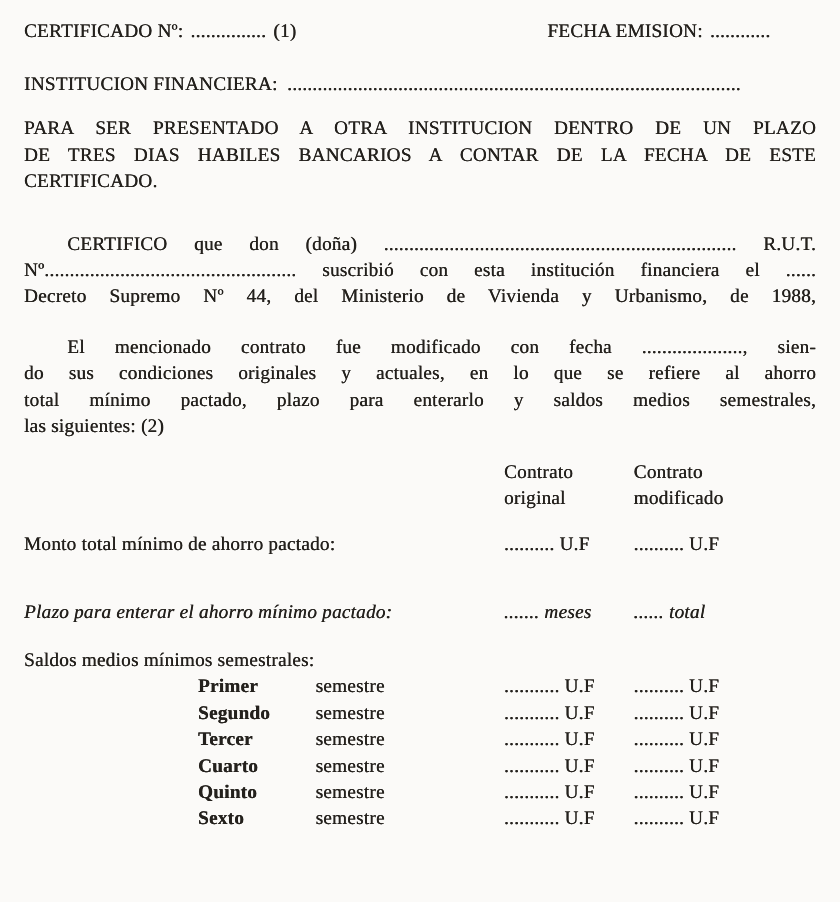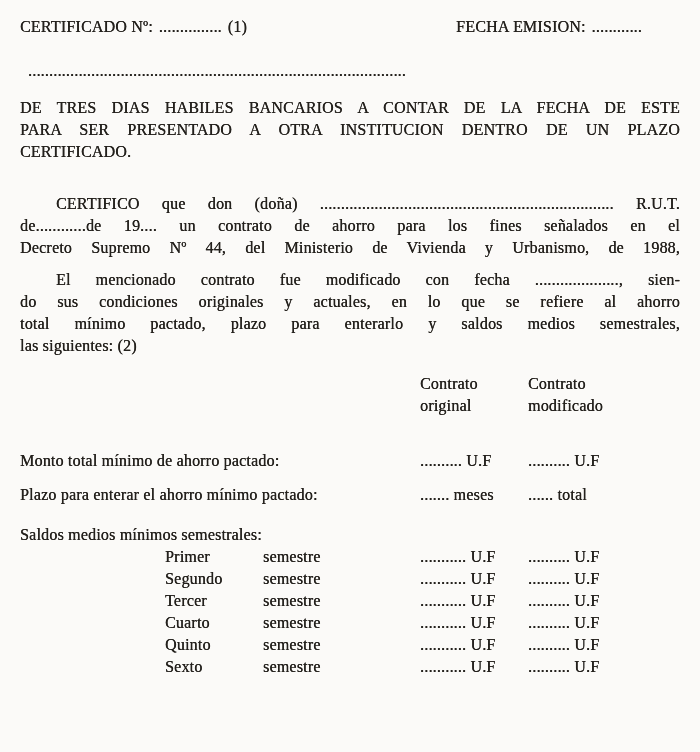--- a/index.html
+++ b/index.html
@@ -34,78 +34,79 @@
 
   
   .inst-row { display: flex; margin-top: 22px; line-height: 22px; }
   .inst-label { white-space: nowrap; }
   .inst-dots { flex: 1; overflow: hidden; white-space: nowrap; margin-left: 8px; margin-right: 20px; }
 
   
   .para { margin-top: 0; }
   .para-presentacion { margin-top: 15px; }
   .para-certifico { margin-top: 30px; }
-  .para-modificado { margin-top: 10px; }
+  .para-modificado { margin-top: 20px; }
   .jline {
     line-height: 22px;
     text-align: justify;
     text-align-last: justify;
   }
   .jline-last { text-align-last: left; font-family: Liberation Serif, serif; }
   .indent { text-indent: 36px; }
 
   
   .cond-header { display: flex; margin-top: 16px; line-height: 22px; }
   .cond-header .hspacer { flex: 1; }
   .col-a { width: 108px; }
   .col-b { width: 104px; }
   .col-end { width: 48px; }
   .hcol { text-align: left; }
   .hcol div { line-height: 22px; }
 
   .cond-row { display: flex; line-height: 22px; }
   .cond-label { flex: 1; white-space: nowrap; overflow: hidden; }
-  .monto-row { margin-top: 33px; }
-  .plazo-row { margin-top: 12px; }
+  .monto-row { margin-top: 16px; }
+  .plazo-row { margin-top: 35px; font-style: italic; }
   .saldos-row { margin-top: 18px; line-height: 22px; }
 
   .sem-row { display: flex; line-height: 22px; }
   .sem-indent { width: 145px; }
-  .sem-ordinal { width: 98px; white-space: nowrap; }
+  .sem-ordinal { width: 98px; white-space: nowrap; font-weight: bold; }
   .sem-tipo { flex: 1; white-space: nowrap; }
   .val { white-space: nowrap; }
 </style>
 </head>
 <body>
 
 <div class="page">
 
   <div class="header-row">
     <div class="header-left">
       <span>CERTIFICADO Nº:</span><span class="gap-sm"></span><span>...............</span><span class="gap-sm"></span><span>(1)</span>
     </div>
     <div class="header-spacer"></div>
     <div class="header-right">
       <span>FECHA EMISION:</span><span class="gap-sm"></span><span>............</span>
     </div>
   </div>
 
   <div class="inst-row">
+    <span class="inst-label">INSTITUCION FINANCIERA:</span>
     <span class="inst-dots">..........................................................................................</span>
   </div>
 
   <div class="para para-presentacion">
+    <div class="jline">PARA SER PRESENTADO A OTRA INSTITUCION DENTRO DE UN PLAZO</div>
     <div class="jline">DE TRES DIAS HABILES BANCARIOS A CONTAR DE LA FECHA DE ESTE</div>
-    <div class="jline">PARA SER PRESENTADO A OTRA INSTITUCION DENTRO DE UN PLAZO</div>
     <div class="jline jline-last">CERTIFICADO.</div>
   </div>
 
   <div class="para para-certifico">
     <div class="jline indent">CERTIFICO que don (doña) ...................................................................... R.U.T.</div>
-    <div class="jline">de............de 19.... un contrato de ahorro para los fines señalados en el</div>
+    <div class="jline">Nº.................................................. suscribió con esta institución financiera el ......</div>
     <div class="jline">Decreto Supremo Nº 44, del Ministerio de Vivienda y Urbanismo, de 1988,</div>
   </div>
 
   <div class="para para-modificado">
     <div class="jline indent">El mencionado contrato fue modificado con fecha ...................., sien-</div>
     <div class="jline">do sus condiciones originales y actuales, en lo que se refiere al ahorro</div>
     <div class="jline">total mínimo pactado, plazo para enterarlo y saldos medios semestrales,</div>
     <div class="jline jline-last">las siguientes: (2)</div>
   </div>
 

